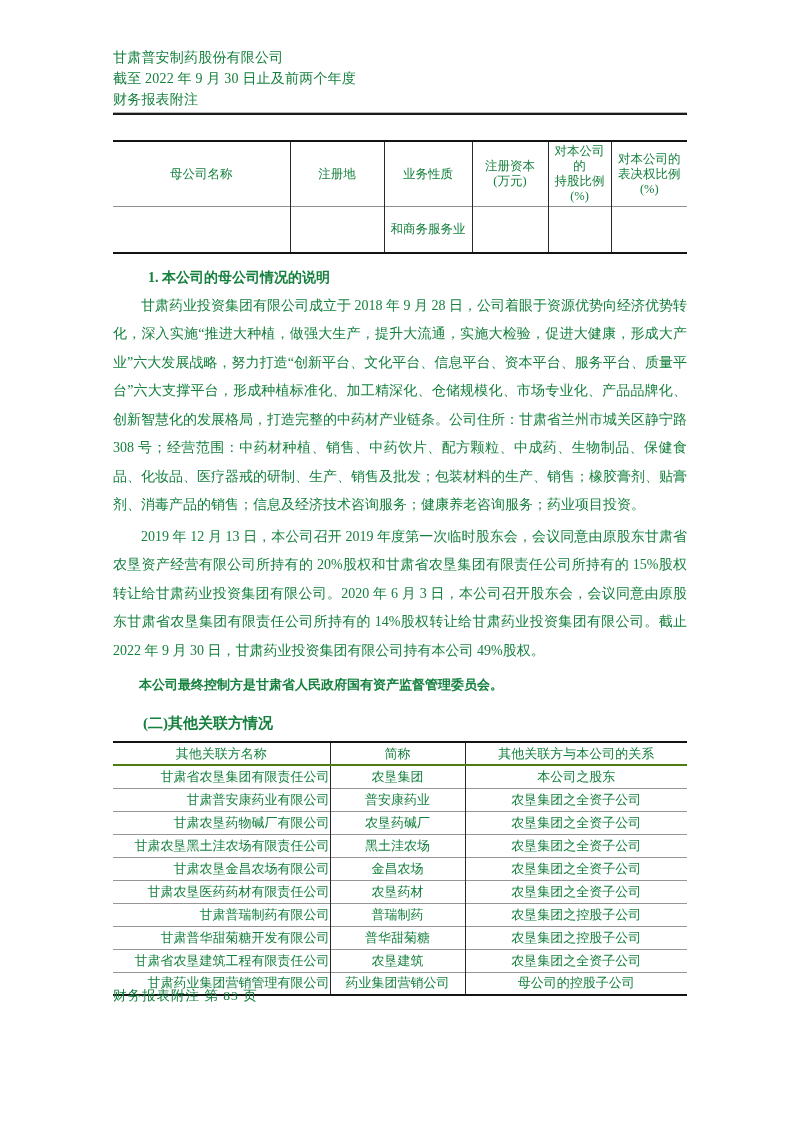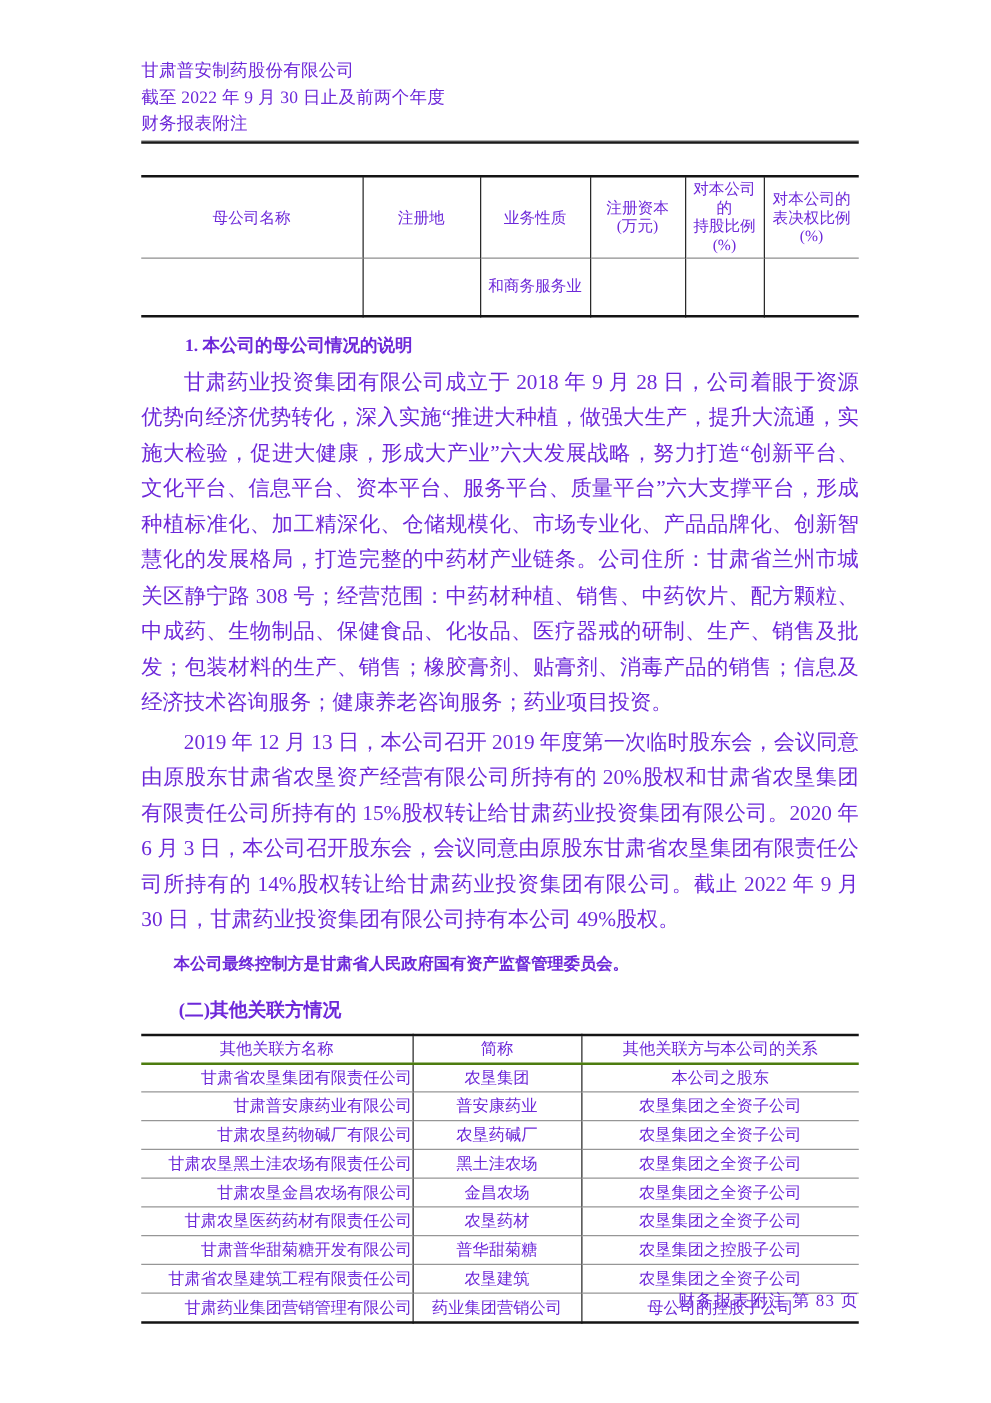--- a/index.html
+++ b/index.html
@@ -1,55 +1,55 @@
 <!DOCTYPE html>
 <html><head>
 <meta charset="utf-8">
 <style>
   * { margin:0; padding:0; box-sizing:border-box; }
   html,body { background:#ffffff; }
   .page {
     width:793px; height:1122px; background:#fff; position:relative; overflow:hidden;
-    font-family:"Liberation Serif","DejaVu Serif",serif; color:#6d28d9;
+    font-family:"Liberation Serif","DejaVu Serif",serif; color:#15803d;
     padding:47px 106px 0 113px;
   }
   
   .doc-header { font-size:14px; line-height:21px; letter-spacing:0.2px; }
   .header-rule { margin-top:2px; height:2px; border-top:1px solid #b3b3b3; border-bottom:2px solid #1a1a1a; }
 
   
   table { border-collapse:collapse; width:100%; table-layout:fixed; }
   th { font-weight:normal; }
   td, th { text-align:center; vertical-align:middle; overflow:hidden; }
 
   
   .parent-table { margin-top:25px; font-size:12.5px; border-top:2.5px solid #141414; border-bottom:2.5px solid #141414; }
   .parent-table th { white-space:pre-line; line-height:15px; height:47px; padding:2px 1px; }
   .parent-table thead tr { border-bottom:1px solid #8f8f8f; }
   .parent-table td { height:46px; }
   .parent-table th + th, .parent-table td + td { border-left:1px solid #2a2a2a; }
 
   
   .h1 { margin-top:14px; font-size:14px; font-weight:bold; padding-left:35px; line-height:19px; }
-  .body-para { margin-top:5px; font-size:17px; line-height:28.5px; text-align:justify; text-indent:2em; }
+  .body-para { margin-top:5px; font-size:14px; line-height:28.5px; text-align:justify; text-indent:2em; }
   .body-para + .body-para { margin-top:3px; }
   .bold-para { margin-top:10px; font-size:13px; font-weight:bold; text-indent:2em; line-height:20px; }
   .h2 { margin-top:18px; font-size:15px; font-weight:bold; text-indent:2em; line-height:20px; }
 
   
   .related-table { margin-top:8px; font-size:13px; border-top:2.5px solid #141414; border-bottom:2.5px solid #141414; }
   .related-table th { height:23px; }
   .related-table td { height:23px; }
   .related-table th + th, .related-table td + td { border-left:1px solid #2a2a2a; }
   .related-table thead tr { border-bottom:2px solid #4d7c0f; }
   .related-table tbody tr + tr { border-top:1px solid #969696; }
   .related-table td.c-name { text-align:right; padding-left:9px; }
 
   
-  .footer { position:absolute; top:1032px; left:113px; width:574px; text-align:right; font-size:13.5px; letter-spacing:1px; }
+  .footer { position:absolute; top:987px; left:113px; width:574px; text-align:left; font-size:13.5px; letter-spacing:1px; }
 </style>
 </head>
 <body>
 
 <div class="page">
 
   <div class="doc-header">
     <div>甘肃普安制药股份有限公司</div>
     <div>截至 2022 年 9 月 30 日止及前两个年度</div>
     <div>财务报表附注</div>
@@ -138,20 +138,25 @@
         <td class="c-name">甘肃农垦金昌农场有限公司</td>
         <td>金昌农场</td>
         <td>农垦集团之全资子公司</td>
       </tr>
       <tr>
         <td class="c-name">甘肃农垦医药药材有限责任公司</td>
         <td>农垦药材</td>
         <td>农垦集团之全资子公司</td>
       </tr>
       <tr>
+        <td class="c-name">甘肃普瑞制药有限公司</td>
+        <td>普瑞制药</td>
+        <td>农垦集团之控股子公司</td>
+      </tr>
+      <tr>
         <td class="c-name">甘肃普华甜菊糖开发有限公司</td>
         <td>普华甜菊糖</td>
         <td>农垦集团之控股子公司</td>
       </tr>
       <tr>
         <td class="c-name">甘肃省农垦建筑工程有限责任公司</td>
         <td>农垦建筑</td>
         <td>农垦集团之全资子公司</td>
       </tr>
       <tr>

